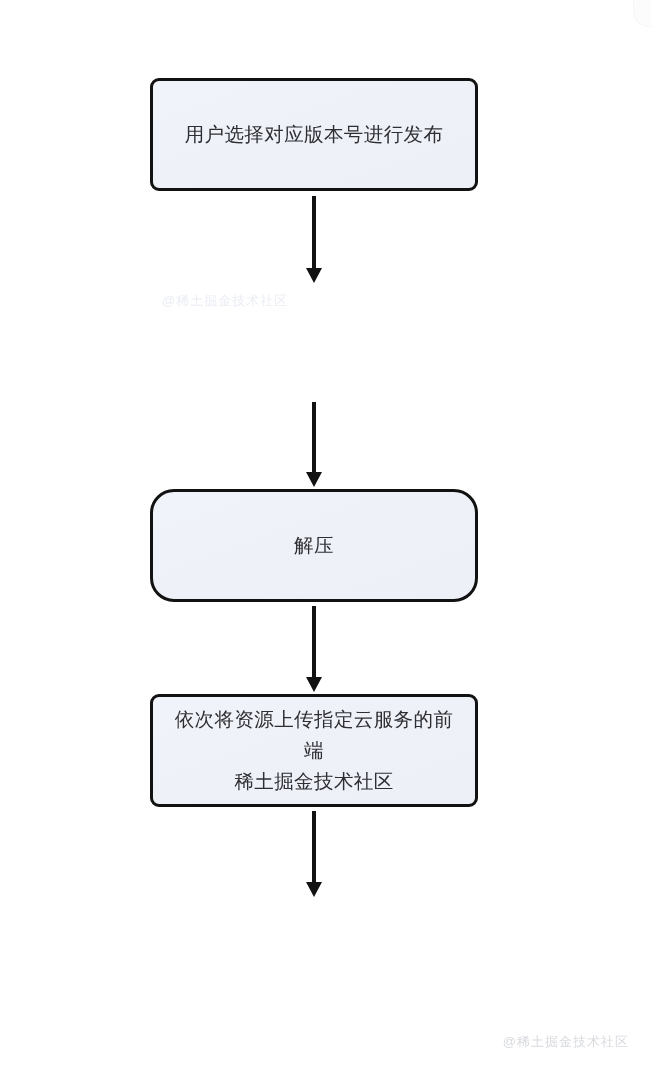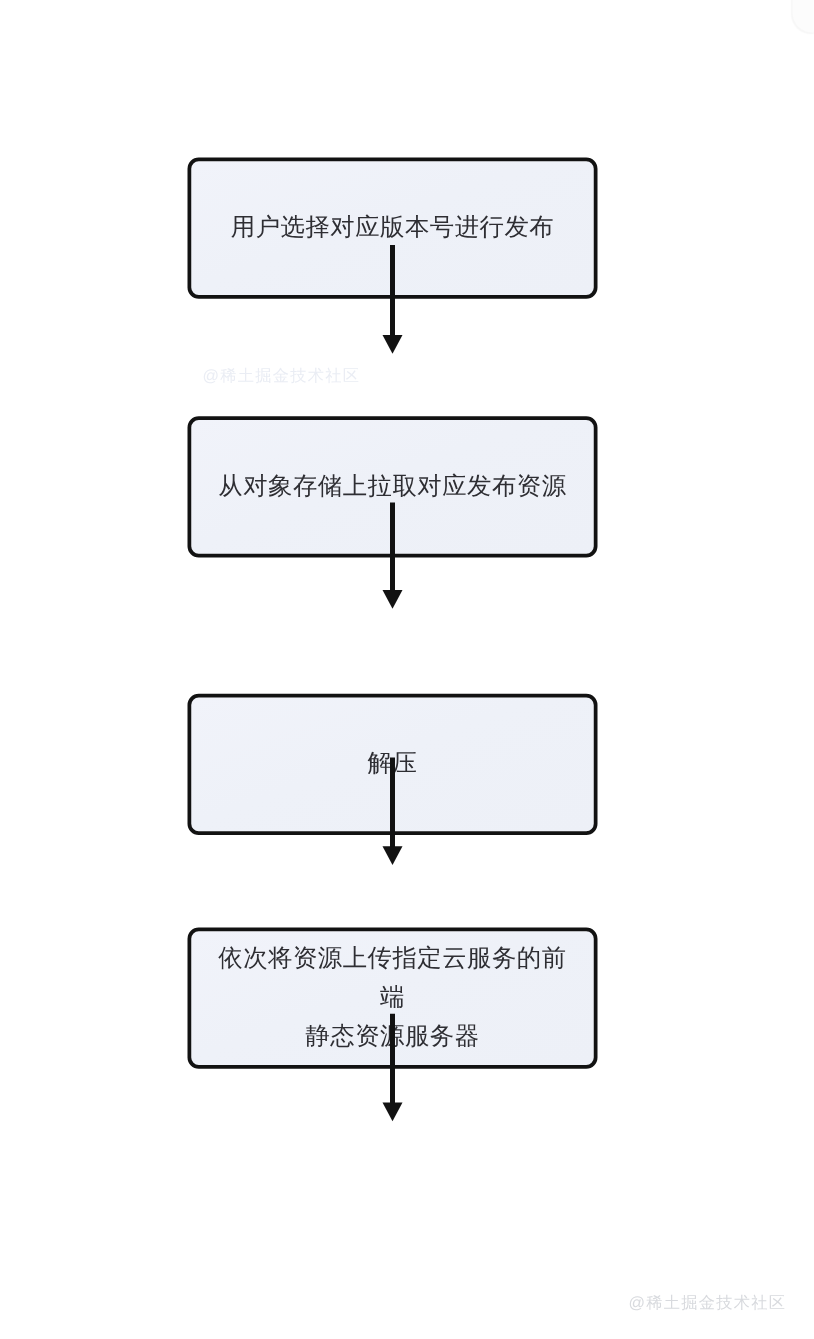--- a/index.html
+++ b/index.html
@@ -40,35 +40,34 @@
     left: 150px;
     width: 328px;
     height: 113px;
     border: 3px solid #121212;
     border-radius: 9px;
     background: linear-gradient(160deg, #f1f3fa 0%, #eef1f8 45%, #edf0f7 100%);
     display: flex;
     align-items: center;
     justify-content: center;
     text-align: center;
-    margin-top: 48px;
   }
   .node-label {
     color: #2e2e33;
     font-size: 19.5px;
     line-height: 31px;
     letter-spacing: 0.4px;
     font-weight: 400;
     white-space: pre-line;
     padding: 0 14px;
   }
 
   #node-1 { top: 78px; }
   #node-2 { top: 285px; }
-  #node-3 { top: 507px; }
+  #node-3 { top: 489px; border-radius: 24px; }
   #node-4 { top: 694px; }
   #node-5 { top: 899px; }
 
   .connector {
     position: absolute;
     left: 306px;
     width: 16px;
   }
   .connector .shaft {
     position: absolute;
@@ -131,43 +130,40 @@
 
   <div class="node" id="node-1">
     <span class="node-label">用户选择对应版本号进行发布</span>
   </div>
 
   <div class="connector" id="connector-1">
     <div class="shaft"></div>
     <div class="head"></div>
   </div>
 
-  <div class="node" id="node-2">
-    <span class="node-label">从对象存储上拉取对应发布资源</span>
-  </div>
 
   <div class="watermark-faint">@稀土掘金技术社区</div>
 
   <div class="connector" id="connector-2">
     <div class="shaft"></div>
     <div class="head"></div>
   </div>
 
   <div class="node" id="node-3">
     <span class="node-label">解压</span>
   </div>
 
   <div class="connector" id="connector-3">
     <div class="shaft"></div>
     <div class="head"></div>
   </div>
 
   <div class="node" id="node-4">
     <span class="node-label">依次将资源上传指定云服务的前端
-静态资源服务器</span>
+稀土掘金技术社区</span>
   </div>
 
   <div class="connector" id="connector-4">
     <div class="shaft"></div>
     <div class="head"></div>
   </div>
 
 
   <div class="watermark">@稀土掘金技术社区</div>
 

